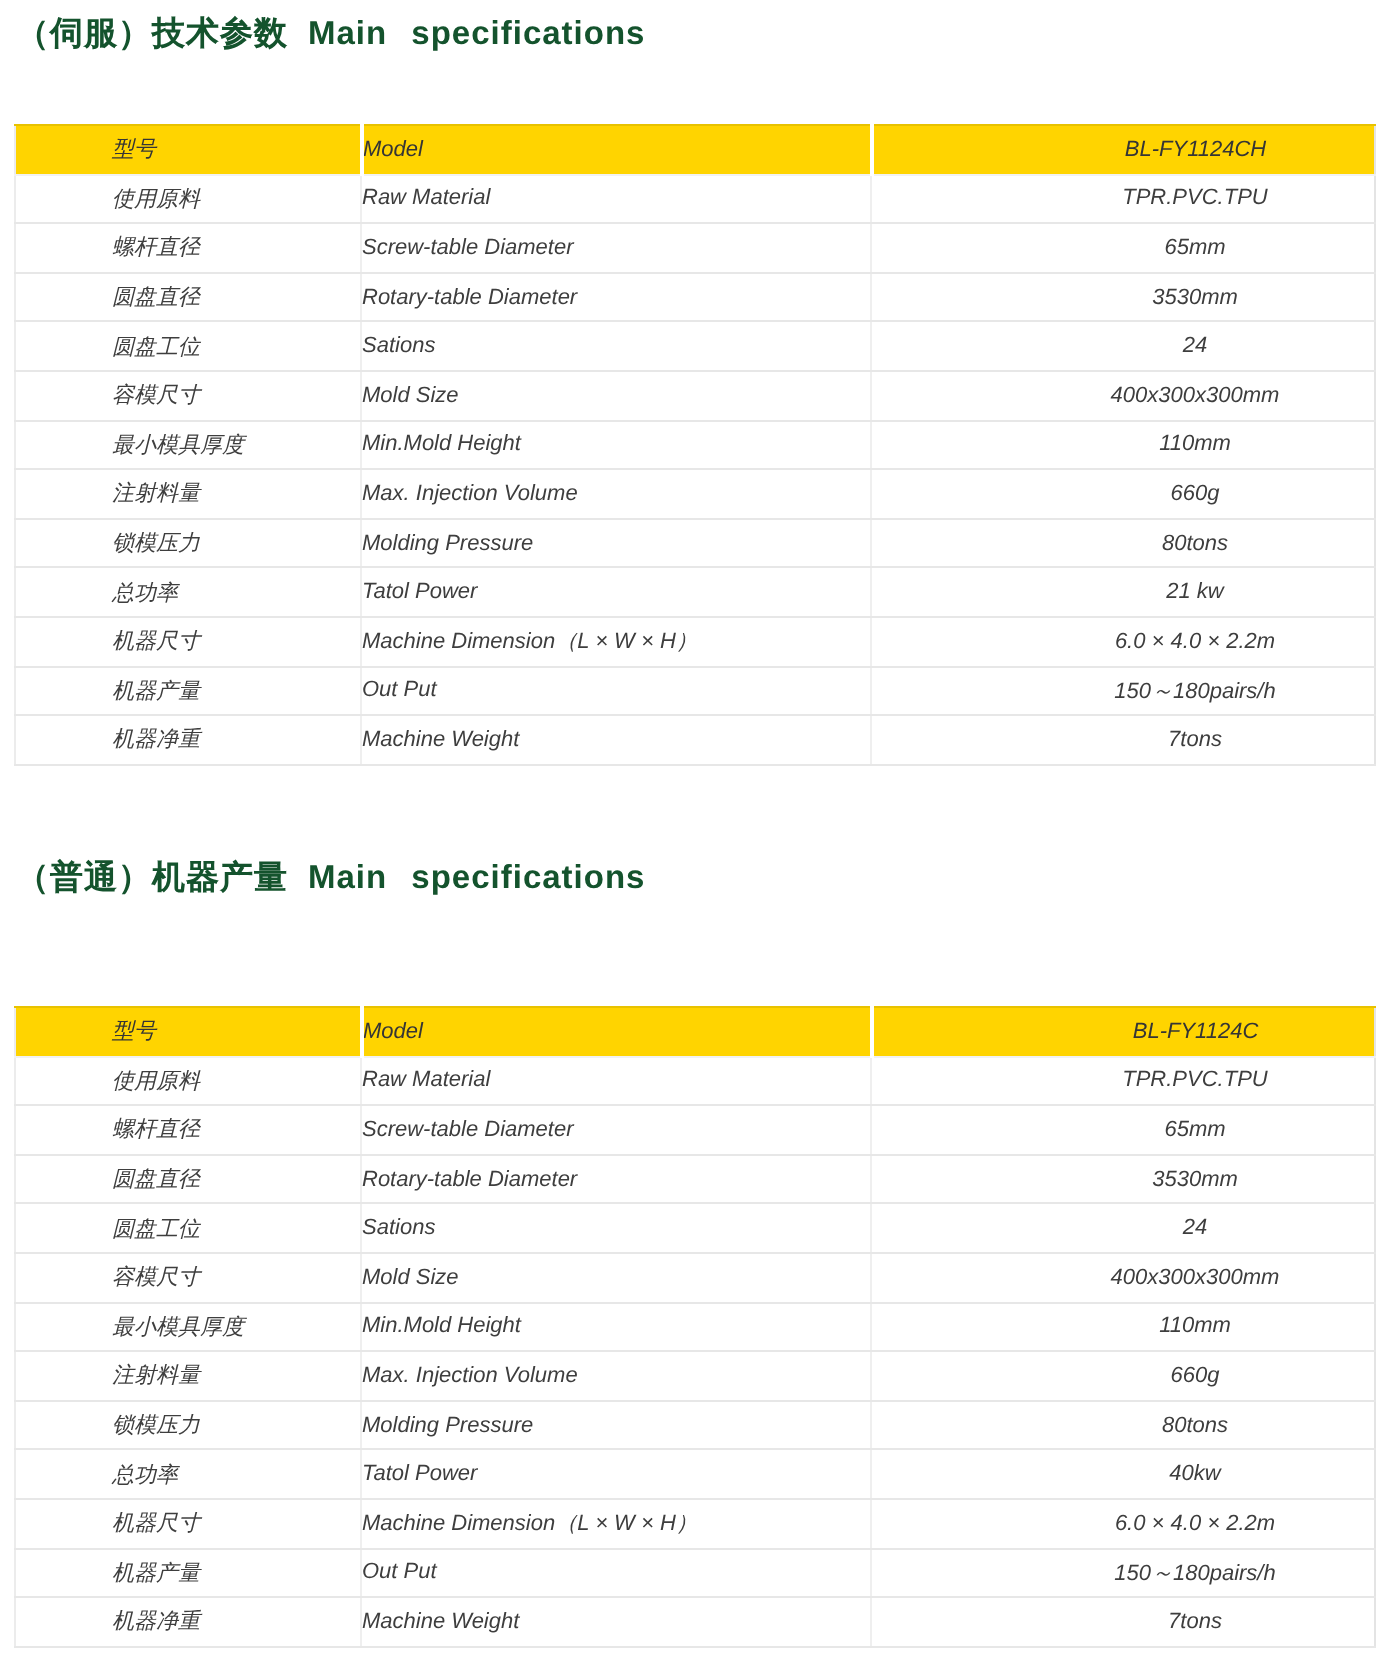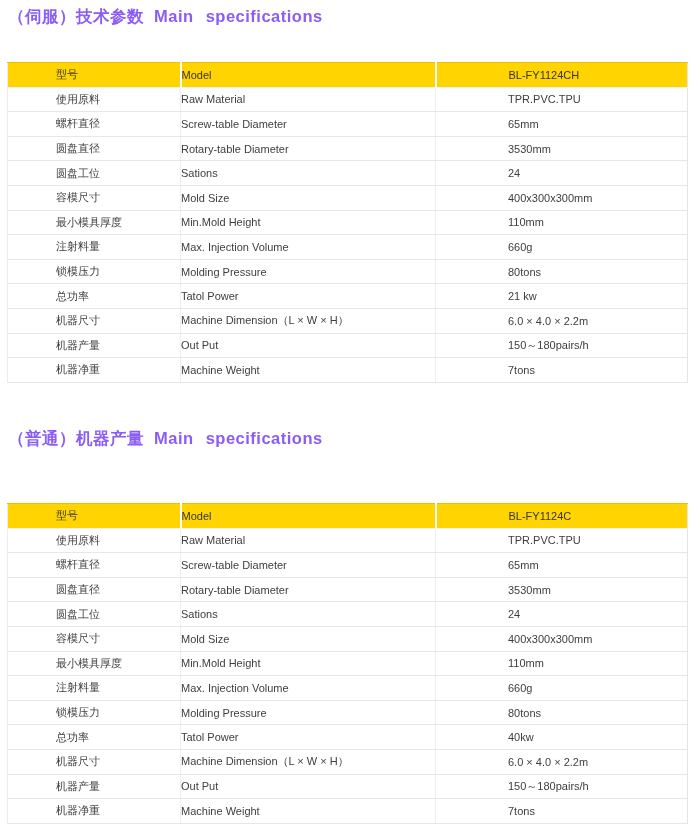--- a/index.html
+++ b/index.html
@@ -5,37 +5,38 @@
   html,body { margin:0; padding:0; }
   body {
     width:700px; height:840px;
     background:#ffffff;
     font-family:"Liberation Sans","DejaVu Sans",sans-serif;
     position:relative;
     overflow:hidden;
   }
   .section-title {
     position:absolute; left:8px;
-    color:#8b5cf6;
+    color:#14532d;
     font-size:16.5px;
     font-weight:bold;
     white-space:nowrap;
     letter-spacing:0.5px;
   }
   .section-title .en { margin-left:10px; word-spacing:7px; }
   .spec-table {
     position:absolute; left:7px;
     width:680px;
     border-collapse:collapse;
     table-layout:fixed;
     font-size:11px;
     color:#3e3e3e;
     border-left:1px solid #ececec;
     border-right:1px solid #e4e4e4;
     border-bottom:1px solid #e4e4e4;
+    font-style:italic;
   }
   .spec-table col.c1 { width:173px; }
   .spec-table col.c2 { width:255px; }
   .spec-table col.c3 { width:252px; }
   .spec-table th, .spec-table td {
     height:23.6px;
     padding:0;
     text-align:left;
     vertical-align:middle;
     font-weight:normal;
@@ -50,21 +51,21 @@
     border-bottom:1px solid #f2f2f2;
   }
   .spec-table th:last-child { border-right:none; }
   .spec-table td {
     border-bottom:1px solid #e7e7e7;
     border-right:1px solid #efefef;
   }
   .spec-table td:last-child { border-right:none; }
   .spec-table .cell-1 { padding-left:48px; }
   .spec-table .cell-2 { }
-  .spec-table .cell-3 { padding-left:72px; }
+  .spec-table .cell-3 { padding-left:72px;text-align:center; }
   #table-1 { top:62px; }
   #table-2 { top:503px; }
   #title-1 { top:6px; }
   #title-2 { top:428px; }
 </style>
 </head>
 <body>
 
 <div id="title-1" class="section-title">
   <span class="zh">（伺服）技术参数</span><span class="en">Main  specifications</span>

